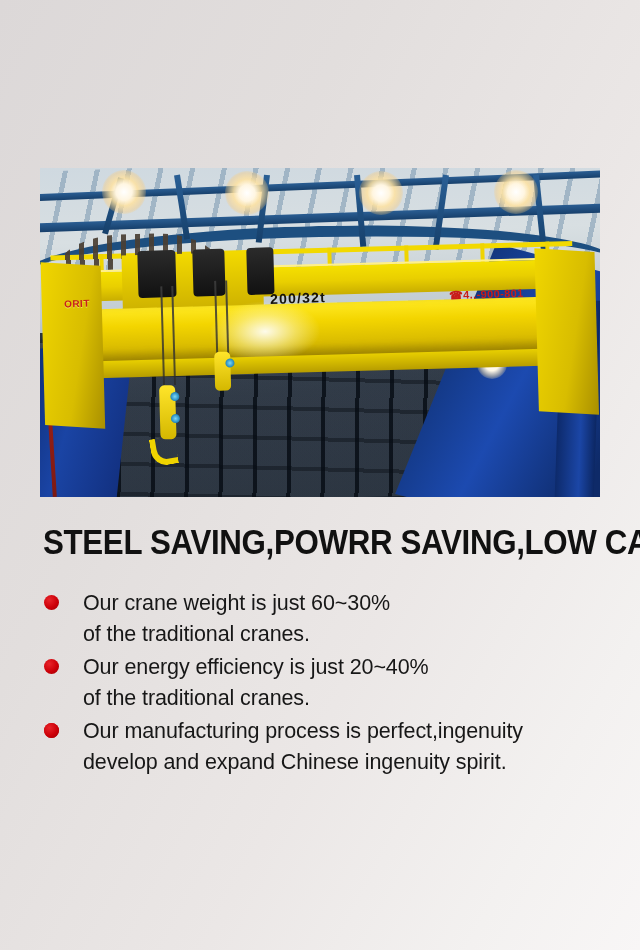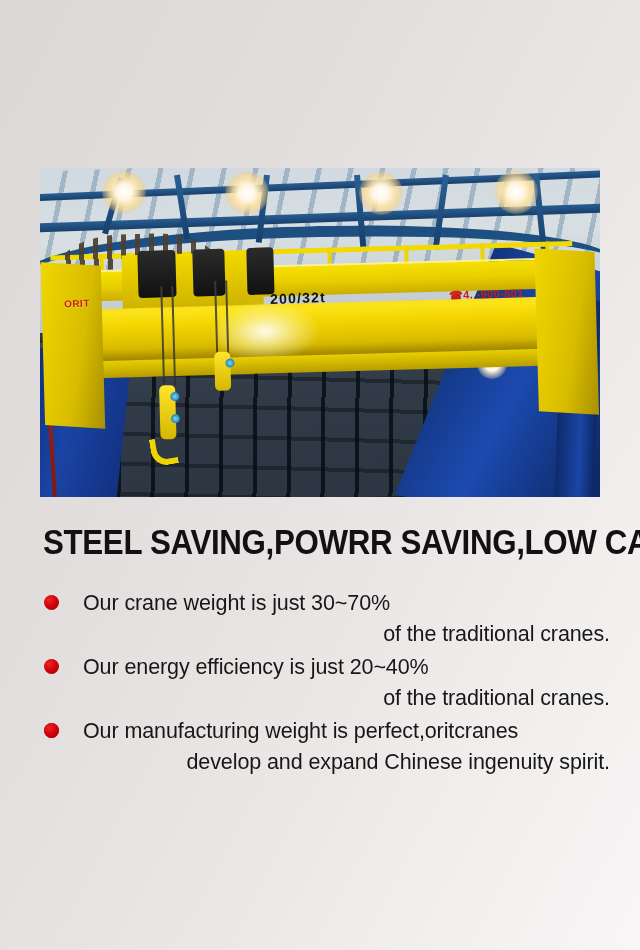--- a/index.html
+++ b/index.html
@@ -293,21 +293,21 @@
     height: 15px;
     border-radius: 50%;
     background: radial-gradient(circle at 36% 32%, #e8242a 0%, #cc0008 55%, #9e0005 100%);
   }
   .bullet-text {
     font-size: 21.5px;
     line-height: 30.5px;
     color: #171717;
     letter-spacing: -0.1px;
   }
-  .bullet-text .line2 { display: block; text-align: right; }
+  .bullet-text .line2 { display: block; }
 </style>
 </head>
 <body>
 
 <div class="photo-frame">
   <div class="photo-inner">
 
     <div class="ceiling">
       <div class="roof-panels"></div>
       <div class="roof-purlin p1"></div>
@@ -385,21 +385,21 @@
   </div>
 </div>
 
 <div class="headline">STEEL SAVING,POWRR SAVING,LOW CARBON</div>
 
 <div class="bullet-list">
 
   <div class="bullet-item">
     <span class="bullet-dot"></span>
     <div class="bullet-text">
-      <span>Our crane weight is just 30~70%</span>
+      <span>Our crane weight is just 60~30%</span>
       <span class="line2">of the traditional cranes.</span>
     </div>
   </div>
 
   <div class="bullet-item">
     <span class="bullet-dot"></span>
     <div class="bullet-text">
       <span>Our energy efficiency is just 20~40%</span>
       <span class="line2">of the traditional cranes.</span>
     </div>
@@ -407,18 +407,18 @@
 
   <div class="bullet-item">
     <span class="bullet-dot"></span>
     <div class="bullet-text">
     </div>
   </div>
 
   <div class="bullet-item">
     <span class="bullet-dot"></span>
     <div class="bullet-text">
-      <span>Our manufacturing weight is perfect,oritcranes</span>
+      <span>Our manufacturing process is perfect,ingenuity</span>
       <span class="line2">develop and expand Chinese ingenuity spirit.</span>
     </div>
   </div>
 
 </div>
 
 </body></html>

